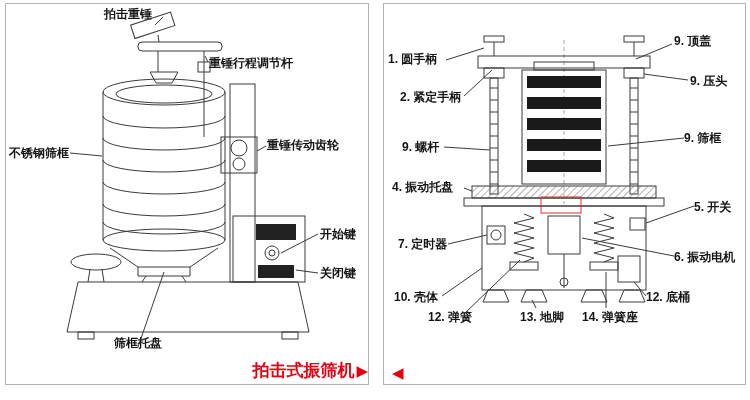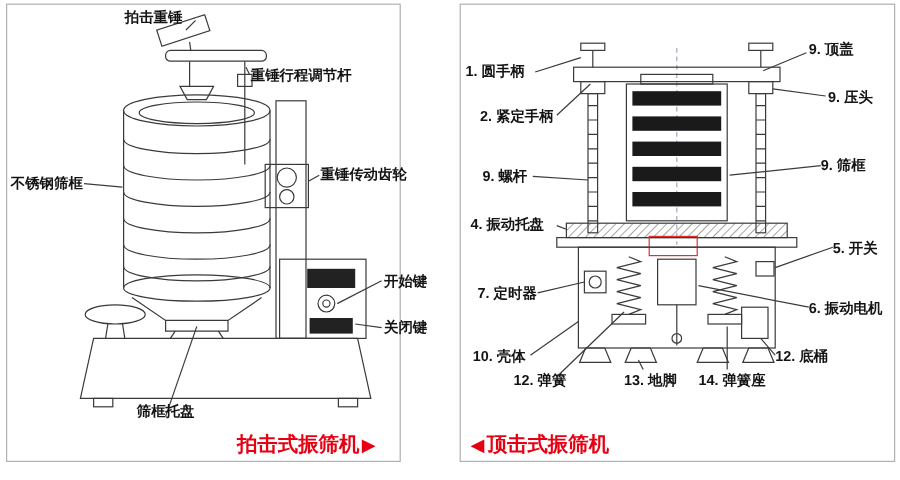--- a/index.html
+++ b/index.html
@@ -1,28 +1,28 @@
 <!DOCTYPE html>
 <html style="--caption-red: #e60012;"><head>
 <meta charset="utf-8">
 <style>
   * { margin:0; padding:0; box-sizing:border-box; }
   html,body { width:750px; height:400px; background:#ffffff;
     font-family:"Liberation Sans","DejaVu Sans",sans-serif; }
   .stage { position:relative; width:750px; height:400px; background:#fff; overflow:hidden; }
   .panel { position:absolute; top:3px; height:382px; border:1px solid #b0b0b0; background:#fff; }
-  .panel.lp { left:5px;  width:329px; }
+  .panel.lp { left:5px;  width:364px; }
   .panel.rp { left:383px; width:363px; }
   .panel > svg { position:absolute; left:0; top:0; }
   .lbl { position:absolute; font-size:12px; font-weight:bold; color:#141414;
          white-space:nowrap; line-height:1.2; }
   .caption { position:absolute; bottom:2px; font-size:17px; font-weight:bold;
              color:var(--caption-red,#e60012); display:flex; align-items:center; gap:2px;
              white-space:nowrap; }
-  .caption.cap-right { right:20px;margin-left:44px; }
+  .caption.cap-right { right:0;margin-left:44px; }
   .caption.cap-left  { left:8px; }
   .caption .tri { font-size:15px; }
 </style>
 </head>
 <body>
 
 <div class="stage">
 
   <div class="panel lp">
     <svg viewBox="0 0 362 380" width="362" height="380">
@@ -189,17 +189,16 @@
     <div class="lbl" style="left:14px;top:233px">7. 定时器</div>
     <div class="lbl" style="left:290px;top:246px">6. 振动电机</div>
     <div class="lbl" style="left:10px;top:286px">10. 壳体</div>
     <div class="lbl" style="left:44px;top:306px">12. 弹簧</div>
     <div class="lbl" style="left:136px;top:306px">13. 地脚</div>
     <div class="lbl" style="left:198px;top:306px">14. 弹簧座</div>
     <div class="lbl" style="left:262px;top:286px">12. 底桶</div>
 
     <div class="caption cap-left">
       <span class="tri">◀</span>
-        <span>顶击式振筛机</span>
     </div>
   </div>
 
 </div>
 
 </body></html>

